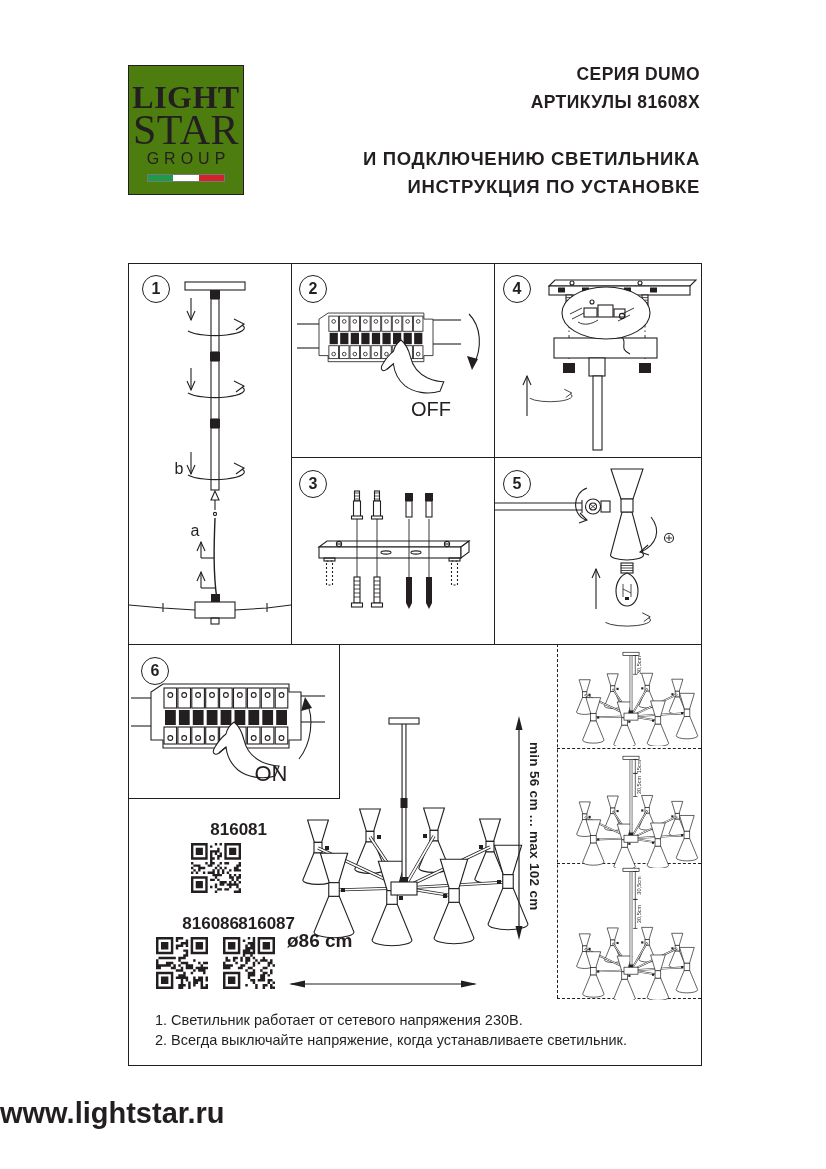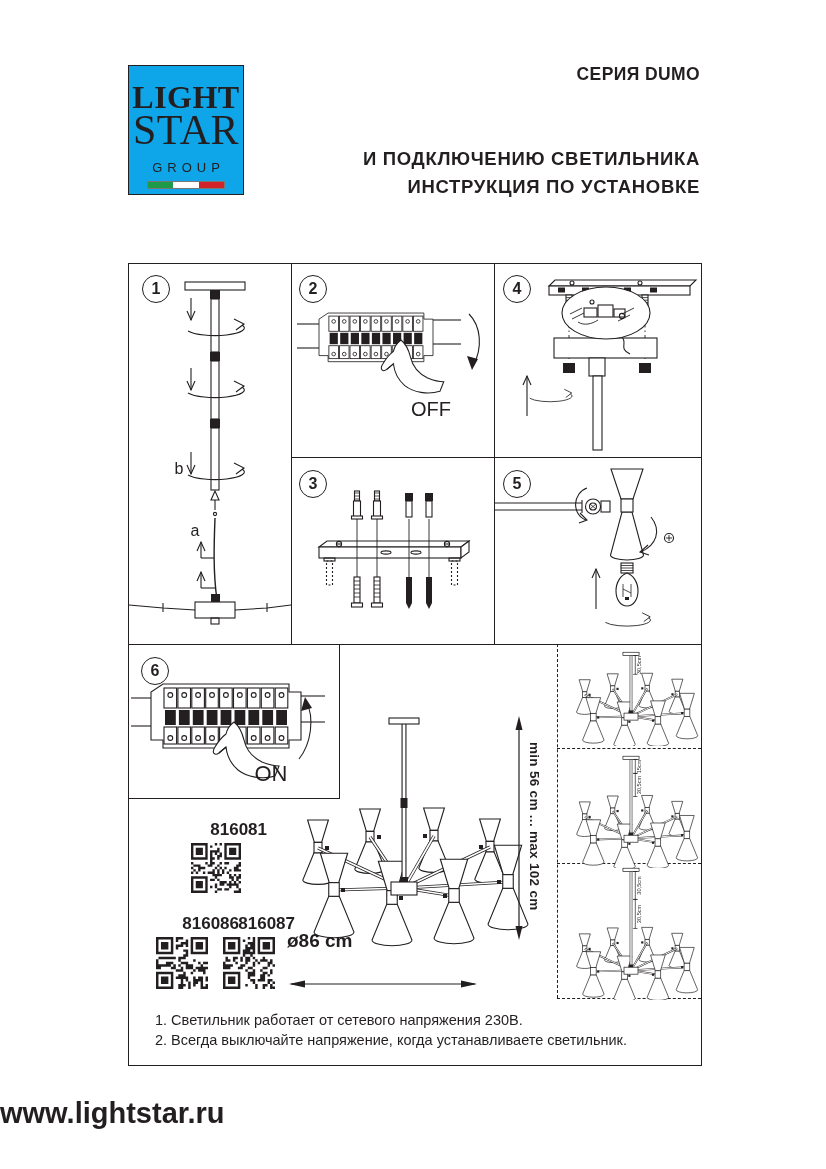--- a/index.html
+++ b/index.html
@@ -4,26 +4,26 @@
 <style>
   html,body{margin:0;padding:0}
   body{width:826px;height:1169px;background:#fff;position:relative;
        font-family:"Liberation Sans",sans-serif;color:#231f20;overflow:hidden}
   .abs{position:absolute}
   svg{display:block;position:absolute}
   svg text{fill:#231f20;stroke:none;font-family:"Liberation Sans",sans-serif}
 
   
   .logo{left:128px;top:65px;width:114px;height:128px;border:1.6px solid #231f20;
-        text-align:center;background:#0ea5e9}
+        text-align:center;background:#4d7c0f}
   .logo-light{font-family:"Liberation Serif",serif;font-weight:bold;font-size:32px;
         line-height:30px;margin-top:16px;letter-spacing:.5px}
   .logo-star{font-family:"Liberation Serif",serif;font-weight:normal;font-size:42px;
         line-height:36px;letter-spacing:.5px}
-  .logo-group{font-size:13px;letter-spacing:5px;text-indent:5px;margin-top:12px}
+  .logo-group{font-size:16px;letter-spacing:5px;text-indent:5px;margin-top:2px}
   .flag{width:78px;height:8px;margin:6px auto 0;display:flex;border:1px solid #777;box-sizing:border-box}
   .flag>div{flex:1}
   .hdr-series{right:126px;top:60px;text-align:right;font-weight:bold;
         font-size:17.5px;line-height:28px;letter-spacing:.4px}
   .hdr-title{right:126px;top:145px;text-align:right;font-weight:bold;
         font-size:18.5px;line-height:28px;letter-spacing:.7px}
 
   
   #main-box{left:128px;top:263px;width:572px;height:801px;border:1.6px solid #231f20}
   .vline{position:absolute;width:1.4px;background:#231f20}
@@ -52,20 +52,21 @@
   <div class="logo-group">GROUP</div>
   <div class="flag">
     <div id="flag-g" style="background: rgb(29, 155, 72);"></div>
     <div id="flag-w" style="background:#fff"></div>
     <div id="flag-r" style="background: rgb(210, 35, 42);"></div>
   </div>
 </div>
 
 <div class="abs hdr-series">
   <div>СЕРИЯ DUMO</div>
+  <div>АРТИКУЛЫ 81608X</div>
 </div>
 <div class="abs hdr-title">
   <div>И ПОДКЛЮЧЕНИЮ СВЕТИЛЬНИКА</div>
   <div>ИНСТРУКЦИЯ ПО УСТАНОВКЕ</div>
 </div>
 
 <div class="abs" id="main-box">
 
   <div class="vline" style="left:162px;top:0;height:380px"></div>
   <div class="vline" style="left:365px;top:0;height:380px"></div>

